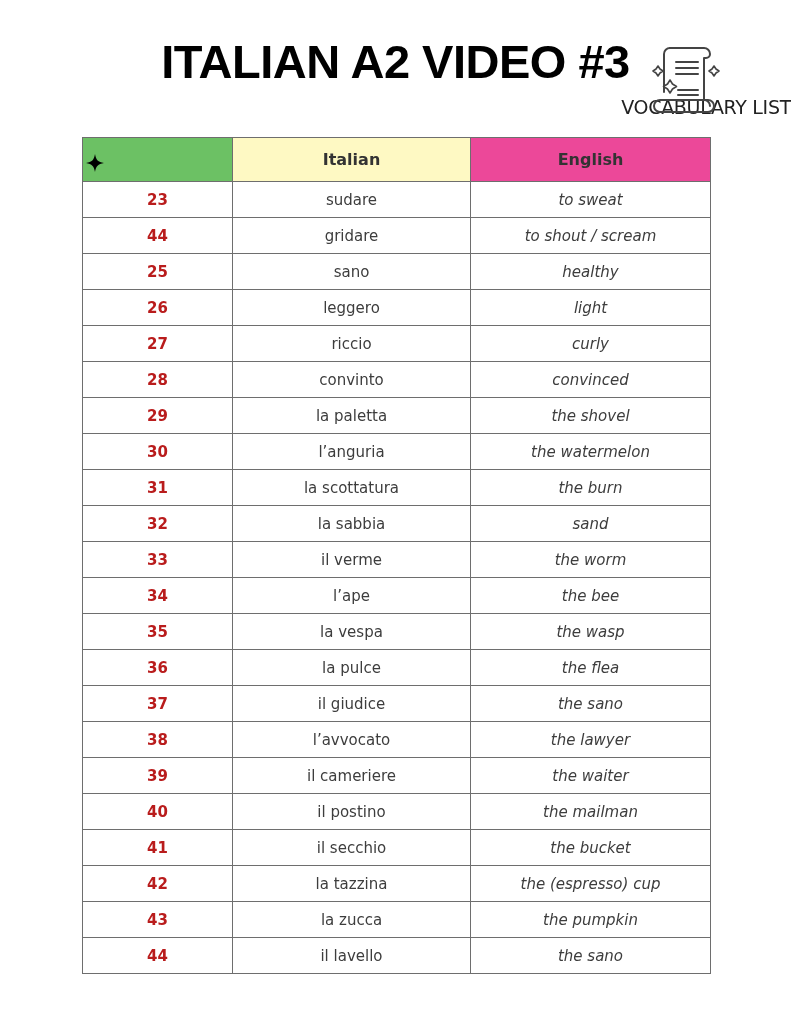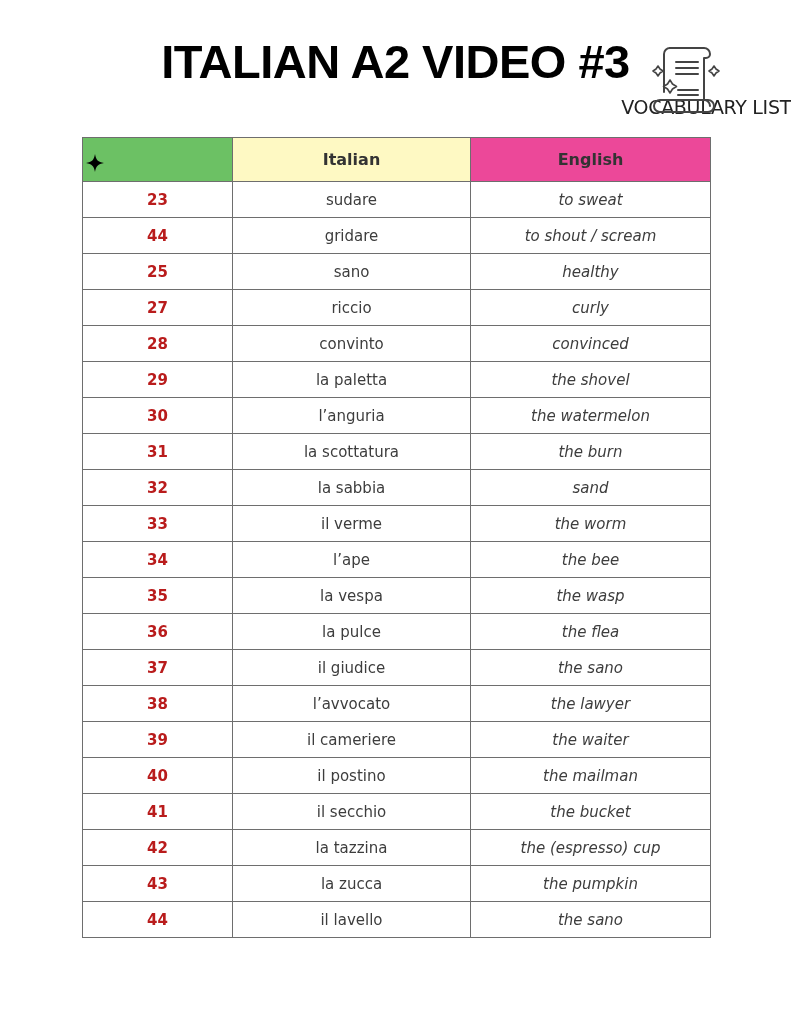--- a/index.html
+++ b/index.html
@@ -137,20 +137,25 @@
         <td class="num">44</td>
         <td class="it">gridare</td>
         <td class="en">to shout / scream</td>
       </tr>
       <tr>
         <td class="num">25</td>
         <td class="it">sano</td>
         <td class="en">healthy</td>
       </tr>
       <tr>
+        <td class="num">26</td>
+        <td class="it">leggero</td>
+        <td class="en">light</td>
+      </tr>
+      <tr>
         <td class="num">27</td>
         <td class="it">riccio</td>
         <td class="en">curly</td>
       </tr>
       <tr>
         <td class="num">28</td>
         <td class="it">convinto</td>
         <td class="en">convinced</td>
       </tr>
       <tr>

